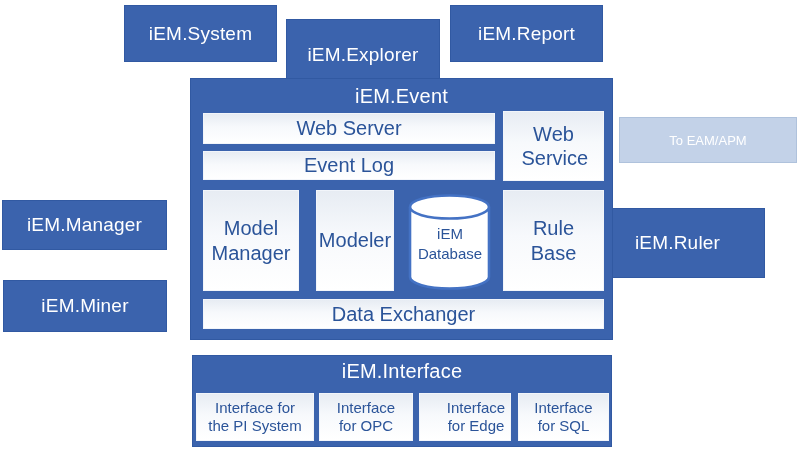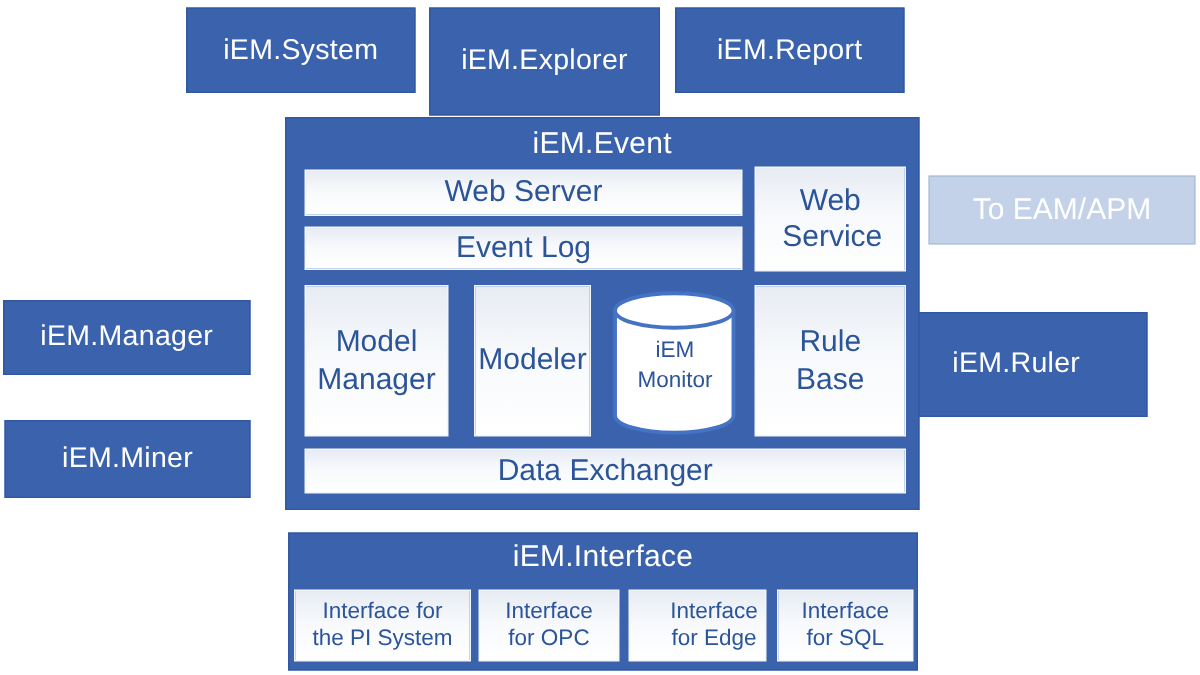--- a/index.html
+++ b/index.html
@@ -26,37 +26,37 @@
   .white-box{
     background:linear-gradient(to bottom,#E7ECF3 0%,#F7F9FC 45%,#ffffff 100%);
     border:1px solid #F2F5FA;color:#2B5499;
     display:flex;align-items:center;justify-content:center;
     font-size:20px;text-align:center;line-height:1.22;
   }
   .white-box .wrap{display:inline-block;}
   
   .light-box{
     background:#C3D2E8;border:1px solid #AFC2DC;color:#ffffff;
-    display:flex;align-items:center;justify-content:center;font-size:20px;
+    display:flex;align-items:center;justify-content:center;font-size:13px;
   }
   .cyl-label{
     position:absolute;left:6px;right:5px;top:30px;text-align:center;
     color:#2B5499;font-size:15px;line-height:1.3;
   }
   .if-item{font-size:15px;}
 </style>
 </head>
 <body>
 
 <div class="stage">
 
   <div class="abs blue-box" style="left:124px;top:5px;width:153px;height:57px;">
     <span>iEM.System</span>
   </div>
-  <div class="abs blue-box" style="left:286px;top:5px;width:154px;height:72px;">
+  <div class="abs blue-box" style="left:286px;top:19px;width:154px;height:72px;">
     <span>iEM.Explorer</span>
   </div>
   <div class="abs blue-box" style="left:450px;top:5px;width:153px;height:57px;">
     <span>iEM.Report</span>
   </div>
 
   <div class="abs blue-box" style="left:2px;top:200px;width:165px;height:50px;">
     <span>iEM.Manager</span>
   </div>
   <div class="abs blue-box" style="left:3px;top:280px;width:164px;height:52px;">
@@ -91,21 +91,21 @@
 
     <div class="abs white-box" style="left:125px;top:111px;width:78px;height:101px;">
       <span>Modeler</span>
     </div>
 
     <div class="abs" style="left:217px;top:115px;width:83px;height:97px;">
       <svg width="83" height="97" viewBox="0 0 83 97">
         <path d="M 2 13 L 2 83 A 39.5 11.5 0 0 0 81 83 L 81 13" fill="#ffffff" stroke="#4472C4" stroke-width="2.6"></path>
         <ellipse cx="41.5" cy="13" rx="39.5" ry="11.5" fill="#ffffff" stroke="#4472C4" stroke-width="2.6"></ellipse>
       </svg>
-      <div class="cyl-label">iEM Monitor</div>
+      <div class="cyl-label">iEM Database</div>
     </div>
 
     <div class="abs white-box" style="left:312px;top:111px;width:101px;height:101px;">
       <span class="wrap" style="width:48px;">Rule Base</span>
     </div>
 
     <div class="abs white-box" style="left:12px;top:220px;width:401px;height:30px;">
       <span>Data Exchanger</span>
     </div>
   </div>

